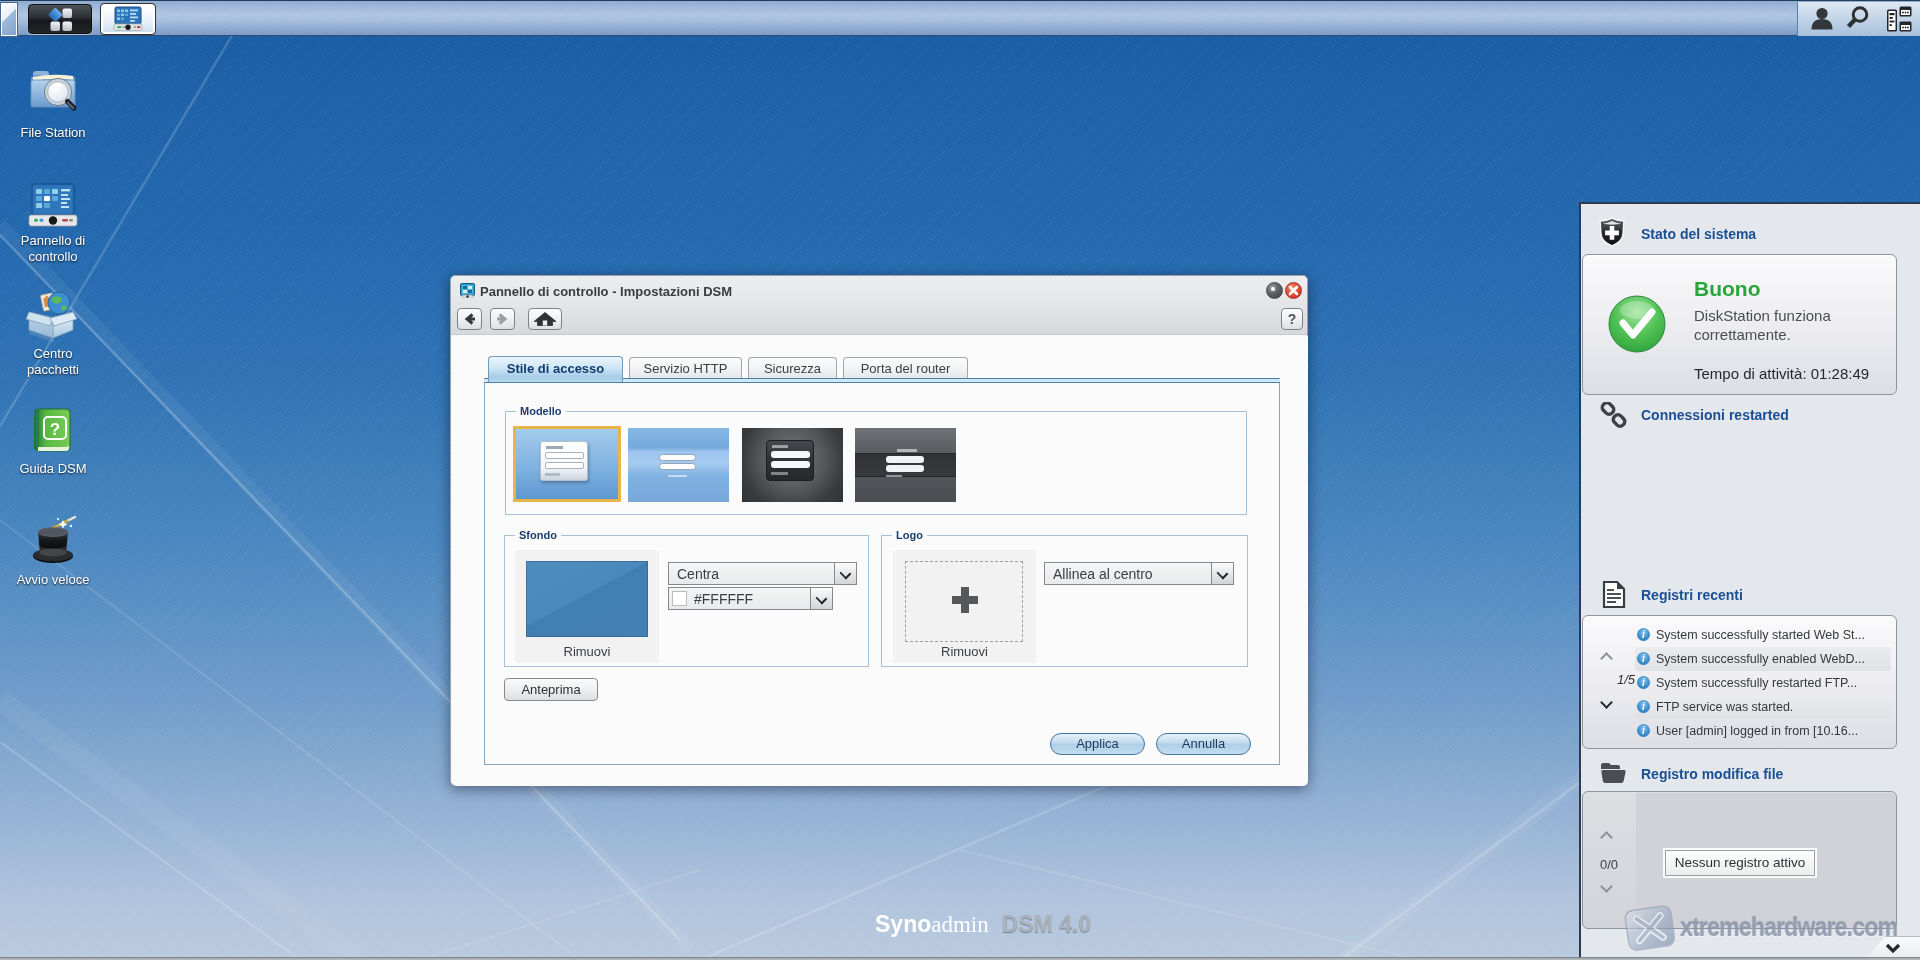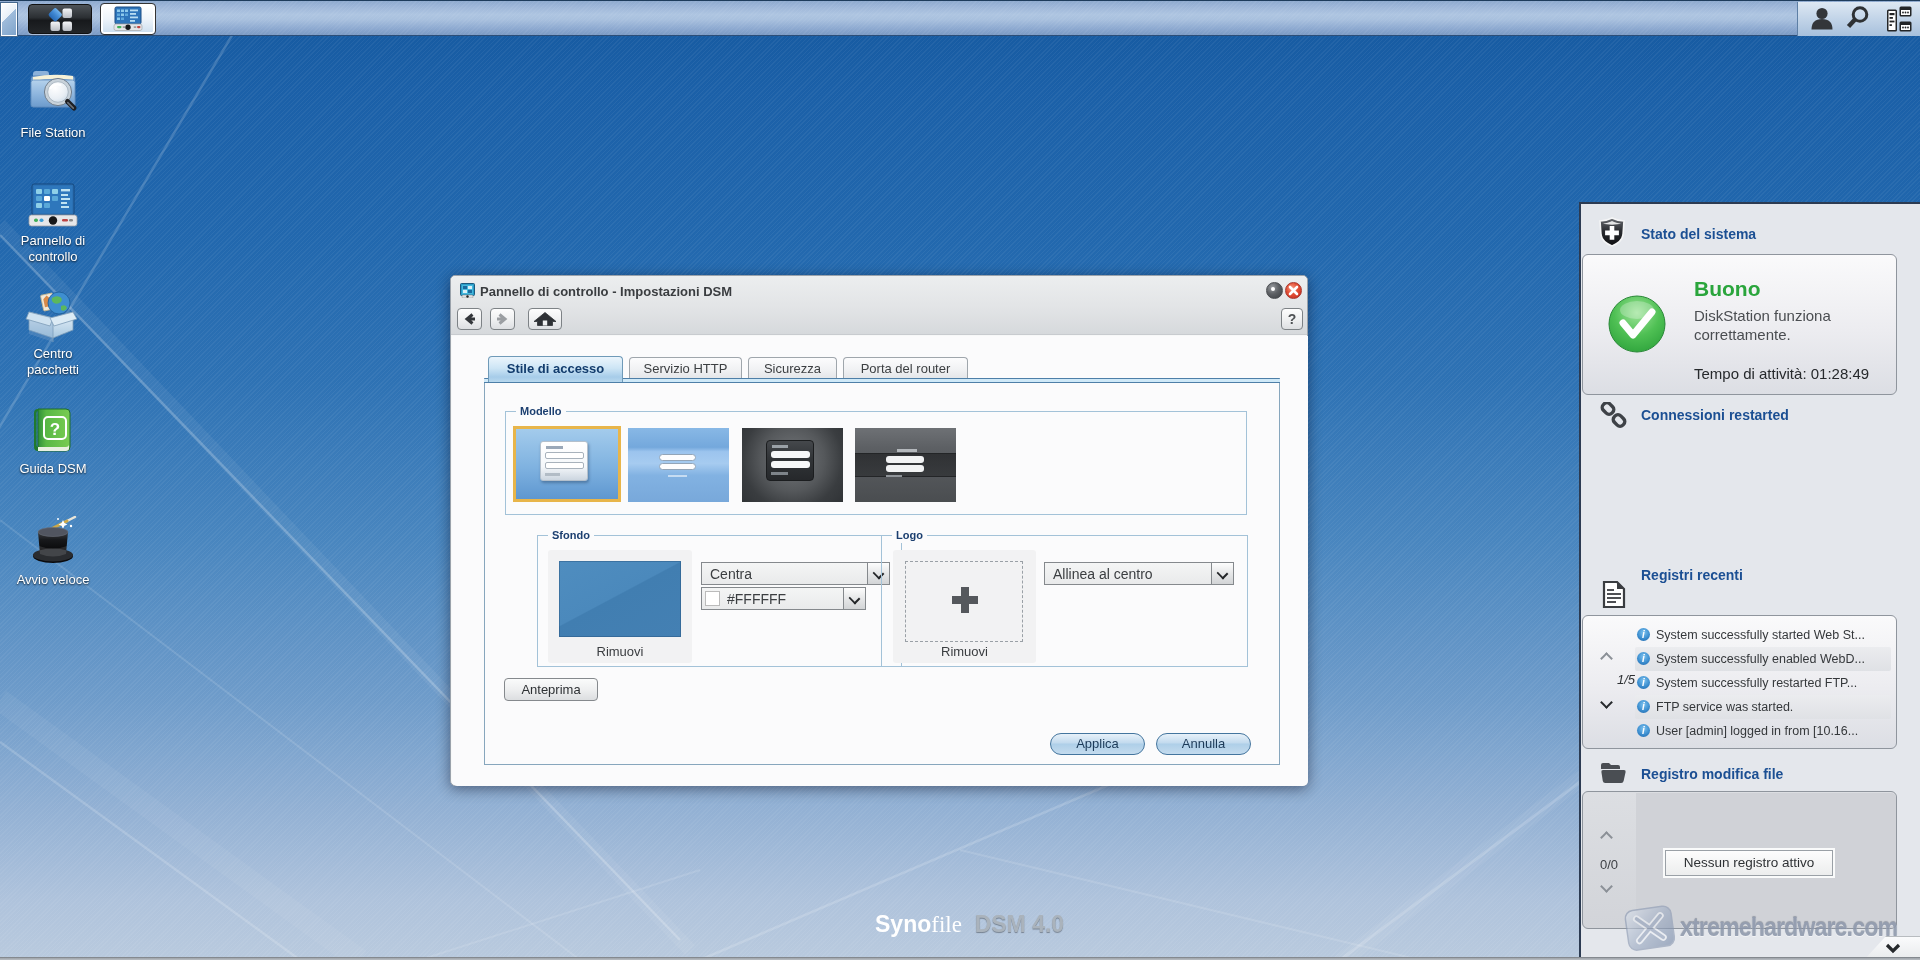--- a/index.html
+++ b/index.html
@@ -422,21 +422,21 @@
     </div>
     <div class="thumb" style="left:349px; top:16px; width:101px; height:74px; background:linear-gradient(180deg,#6e7175 0%,#5c5f63 28%,#4a4d50 100%);">
       <div class="abs" style="left:0; top:25px; width:101px; height:24px; background:linear-gradient(180deg,rgba(22,23,25,0.62) 0%,rgba(34,36,38,0.55) 100%); border-top:1px solid #232527; border-bottom:1px solid #232527;"></div>
       <div class="abs" style="left:42px; top:21px; width:20px; height:2.5px; background:#b4b8bc;"></div>
       <div class="abs" style="left:31px; top:28px; width:38px; height:6.5px; border-radius:3px; background:#f2f3f4;"></div>
       <div class="abs" style="left:31px; top:37px; width:38px; height:6.5px; border-radius:3px; background:#f2f3f4;"></div>
       <div class="abs" style="left:31px; top:47px; width:16px; height:2px; background:#90959a;"></div>
     </div>
   </div>
 
-  <div class="fs" style="left:53px; top:259px; width:365px; height:132px;margin-left:33px;">
+  <div class="fs" style="left:53px; top:259px; width:365px; height:132px;">
     <div class="lg">Sfondo</div>
     <div class="abs" style="left:10px; top:14px; width:144px; height:113px; background:#f2f2f3; border-radius:3px;">
       <div class="abs" style="left:11px; top:11px; width:122px; height:76px; background:linear-gradient(152deg,#4f8dbf 0%,#4b89bc 46%,#417eb1 47%,#4480b3 100%); box-shadow:inset 0 0 0 1px rgba(30,70,110,0.35);"></div>
       <div class="abs" style="left:0; top:94px; width:144px; text-align:center; font-size:13px; color:#3a3d40;">Rimuovi</div>
     </div>
     <div class="combo" style="left:163px; top:26px; width:189px;">
       <div class="txt">Centra</div>
         <div class="btn"></div>
     </div>
     <div class="combo" style="left:163px; top:51px; width:165px;">
@@ -512,21 +512,21 @@
   <svg class="abs" style="left:21px; top:377px;" width="25" height="27" viewBox="0 0 25 27">
     <path d="M2 1 h13 l7 7 v18 h-20 z" fill="#fff" stroke="#3a3d41" stroke-width="2.2"></path>
     <path d="M15 1 l7 7 h-7 z" fill="#3a3d41"></path>
     <g stroke="#3a3d41" stroke-width="1.8">
       <path d="M5 9 h7"></path>
         <path d="M5 13 h14"></path>
         <path d="M5 17 h14"></path>
         <path d="M5 21 h9"></path>
     </g>
   </svg>
-  <div class="sbhead" style="left:60px; top:363px;">Registri recenti</div>
+  <div class="sbhead" style="left:60px; top:383px;">Registri recenti</div>
 
   <div class="sbcard" style="top:411px; height:134px; overflow:hidden;">
     <div class="logrow" style="top:7px;"><span class="inf">i</span>System successfully started Web St...</div>
     <div class="logrow" style="top:31px; background:linear-gradient(180deg,#ebecef 0%,#dfe1e5 100%); border-radius:2px;"><span class="inf">i</span>System successfully enabled WebD...</div>
     <div class="logrow" style="top:55px;"><span class="inf">i</span>System successfully restarted FTP...</div>
     <div class="logrow" style="top:79px; background:linear-gradient(180deg,#ebecef 0%,#dfe1e5 100%); border-radius:2px;"><span class="inf">i</span>FTP service was started.</div>
     <div class="logrow" style="top:103px;"><span class="inf">i</span>User [admin] logged in from [10.16...</div>
     <div class="chev up" style="top:38px;"></div>
     <div class="abs" style="left:0; top:56px; width:52px; text-align:right; font-size:13px; color:#2e3134;font-style:italic;">1/5</div>
     <div class="chev dn dark" style="top:82px;"></div>
@@ -536,21 +536,21 @@
     <path d="M1 3 q0-2 2-2 h6 l2 2 h7 q2 0 2 2 v2 h-19 z" fill="#4a4e53"></path>
     <path d="M3 8 h21 q2 0 1.6 2 l-2 9 q-0.4 2-2.4 2 h-16 q-2 0-2.4-2 l-1.4-9 q-0.4-2 1.6-2 z" fill="#4a4e53"></path>
   </svg>
   <div class="sbhead" style="left:60px; top:562px;">Registro modifica file</div>
 
   <div class="sbcard" style="top:587px; height:138px; background:linear-gradient(180deg,#dcdee2 0%,#d2d4d9 100%);">
     <div class="abs" style="left:53px; top:1px; width:260px; height:135px; background:#d0d2d7; border-radius:0 5px 5px 0;"></div>
     <div class="chev up" style="top:41px;"></div>
     <div class="abs" style="left:0; top:65px; width:52px; text-align:center; font-size:13px; color:#3e4146;">0/0</div>
     <div class="chev dn" style="top:90px;"></div>
-    <div class="abs" style="left:82px; top:58px; width:168px; height:26px; background:linear-gradient(180deg,#fdfdfd 0%,#eceded 100%); border:1px solid #9aa0a6; outline:2px solid #fafbfb; text-align:center; line-height:24px; font-size:13.5px; color:#2e3134;">Nessun registro attivo</div>
+    <div class="abs" style="left:82px; top:58px; width:150px; height:26px; background:linear-gradient(180deg,#fdfdfd 0%,#eceded 100%); border:1px solid #9aa0a6; outline:2px solid #fafbfb; text-align:center; line-height:24px; font-size:13.5px; color:#2e3134;">Nessun registro attivo</div>
   </div>
 
   <div class="abs" style="left:40px; top:700px;">
     <svg width="60" height="50" viewBox="0 0 60 50" style="opacity:0.62;">
       <defs>
         <linearGradient id="xpl" x1="0" y1="0" x2="1" y2="1">
           <stop offset="0" stop-color="#dfe5ee"></stop>
             <stop offset="0.5" stop-color="#9fadc4"></stop>
             <stop offset="1" stop-color="#7487a6"></stop>
         </linearGradient>
@@ -564,15 +564,15 @@
   </div>
   <div class="abs" style="left:99px; top:709px; font-size:25px; font-weight:bold; color:#8b96aa; opacity:0.85; letter-spacing:-1px; transform:scaleX(0.93); transform-origin:0 0; text-shadow:0 1px 0 rgba(255,255,255,0.55), 0 -1px 1px rgba(60,70,90,0.45);">xtremehardware.com</div>
 
   <div class="abs" style="right:0; bottom:0; width:56px; height:24px; background:linear-gradient(180deg,#fafbfc 0%,#e8eaec 100%); clip-path:polygon(22px 0, 56px 0, 56px 24px, 0 24px); border-top:1px solid #b8bcc0;">
     <svg class="abs" style="left:21px; top:6px;" width="16" height="12" viewBox="0 0 16 12">
         <path d="M2 2 L8 8 L14 2" stroke="#26292c" stroke-width="3.2" fill="none"></path>
       </svg>
   </div>
 </div>
 
-<div id="synlogo" class="abs"><b>Syno</b><span style="font-family:'Liberation Serif',serif;">file</span>&nbsp; <span style="color:#aab3bc; font-weight:bold; text-shadow:0 1px 1px rgba(0,0,0,0.35);">DSM 4.0</span></div>
+<div id="synlogo" class="abs"><b>Syno</b><span style="font-family:'Liberation Serif',serif;">admin</span>&nbsp; <span style="color:#aab3bc; font-weight:bold; text-shadow:0 1px 1px rgba(0,0,0,0.35);">DSM 4.0</span></div>
 
 <div id="botstrip" class="abs"></div>
 
 </body></html>

